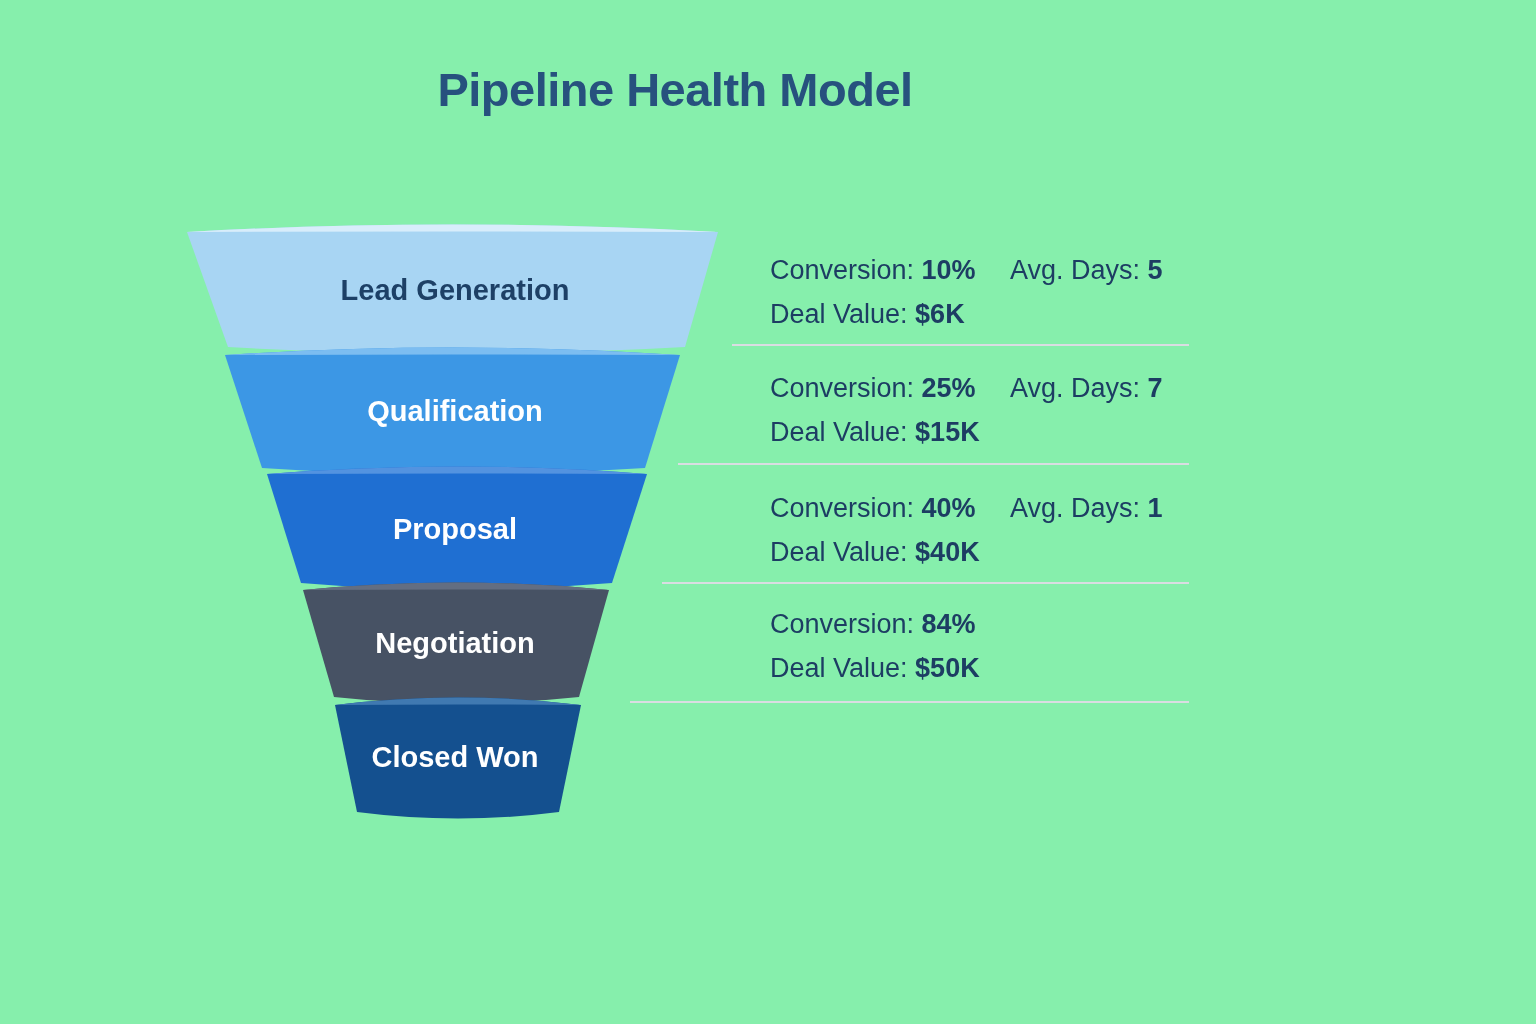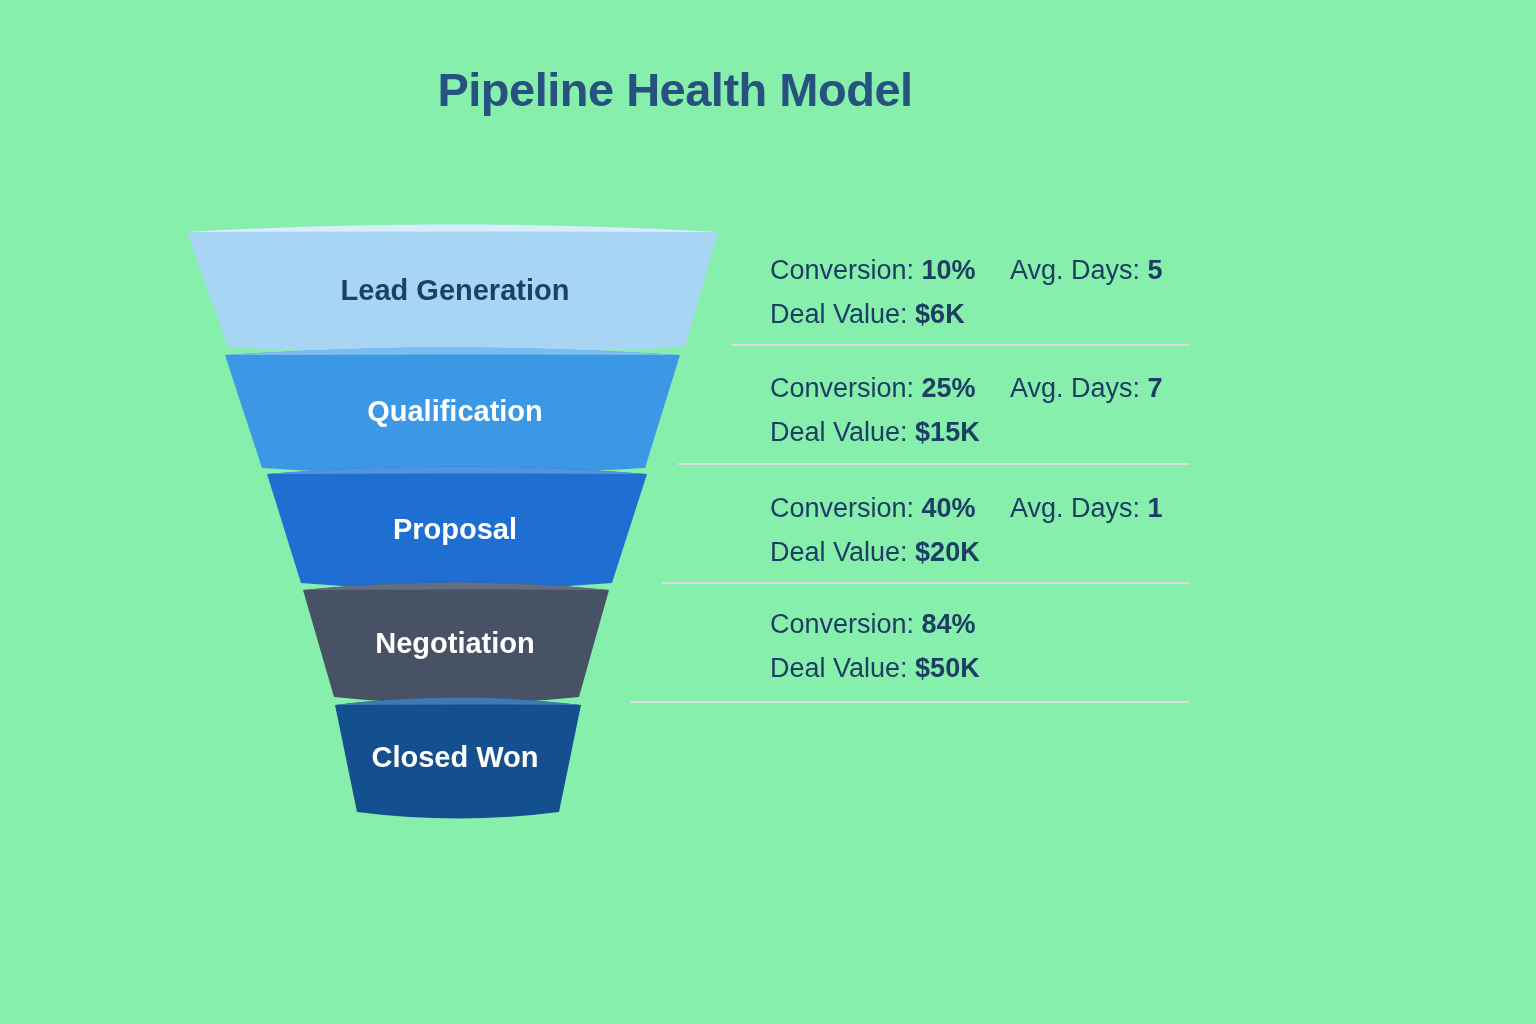--- a/index.html
+++ b/index.html
@@ -93,21 +93,21 @@
       <div class="metric-row" style="top: 248px;">
         <div class="line1"><span>Conversion: </span><b>10%</b><span class="avg-days"><span>Avg. Days: </span><b>5</b></span></div>
         <div class="line2"><span>Deal Value: </span><b>$6K</b></div>
       </div>
       <div class="metric-row" style="top: 366px;">
         <div class="line1"><span>Conversion: </span><b>25%</b><span class="avg-days"><span>Avg. Days: </span><b>7</b></span></div>
         <div class="line2"><span>Deal Value: </span><b>$15K</b></div>
       </div>
       <div class="metric-row" style="top: 486px;">
         <div class="line1"><span>Conversion: </span><b>40%</b><span class="avg-days"><span>Avg. Days: </span><b>1</b></span></div>
-        <div class="line2"><span>Deal Value: </span><b>$20K</b></div>
+        <div class="line2"><span>Deal Value: </span><b>$40K</b></div>
       </div>
       <div class="metric-row" style="top: 602px;">
         <div class="line1"><span>Conversion: </span><b>84%</b></div>
         <div class="line2"><span>Deal Value: </span><b>$50K</b></div>
       </div>
       <div class="row-divider" style="top: 344px; left: 720px; width: 457px; background: rgb(217, 221, 226);"></div>
       <div class="row-divider" style="top: 463px; left: 666px; width: 511px; background: rgb(217, 221, 226);"></div>
       <div class="row-divider" style="top: 582px; left: 650px; width: 527px; background: rgb(217, 221, 226);"></div>
       <div class="row-divider" style="top: 701px; left: 618px; width: 559px; background: rgb(217, 221, 226);"></div>
     </div>

